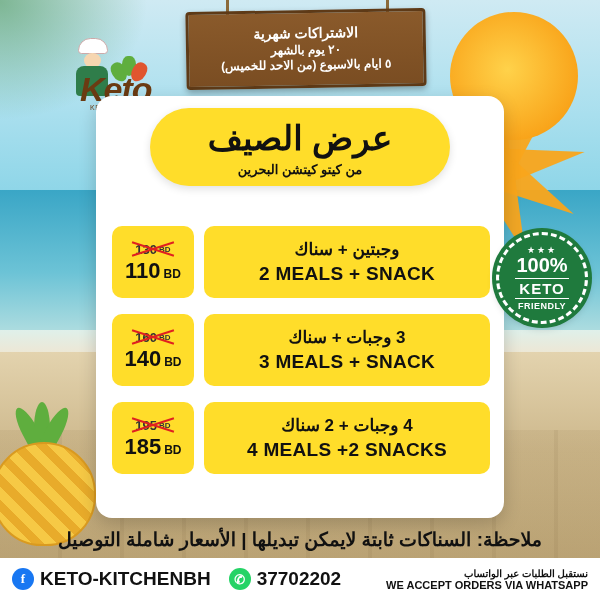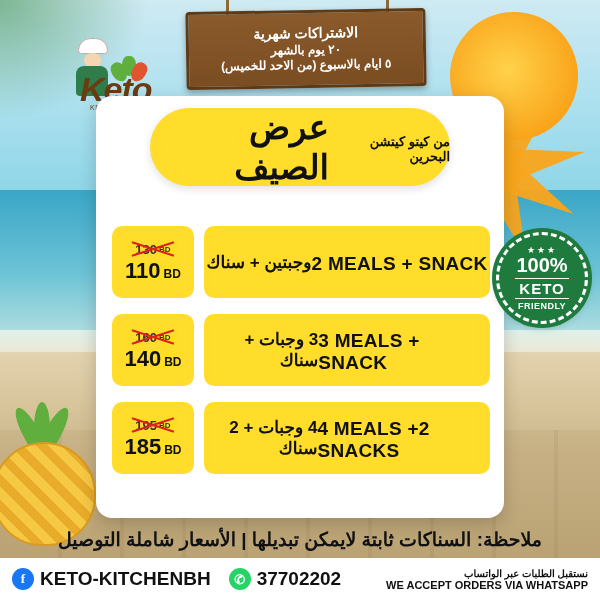--- a/index.html
+++ b/index.html
@@ -74,21 +74,21 @@
   .leafdeco i { position:absolute; width:14px;height:20px;background:#5fae3e;border-radius:50% 50% 60% 60%; }
 
   
   .card {
     position: absolute; left: 96px; top: 96px; width: 408px; height: 422px;
     background: #ffffff; border-radius: 16px; box-shadow: 0 6px 18px rgba(0,0,0,.18);
   }
   .title-pill {
     position: absolute; left: 150px; top: 108px; width: 300px; height: 78px;
     background: #ffdd2a; border-radius: 40px;
-    display:flex; flex-direction:row; align-items:center; justify-content:center;
+    display:flex; flex-direction:column; align-items:center; justify-content:center;
     box-shadow: 0 3px 8px rgba(0,0,0,.12);
   }
   .title-ar { font-size: 34px; font-weight: bold; color:#111; direction: rtl; }
   .title-sub { font-size: 13px; font-weight: bold; color:#111; direction: rtl; margin-top: 4px; text-align: right;}
 
   
   .rows { position:absolute; left: 112px; top: 226px; width: 378px; }
   .row { position: relative; height: 74px; margin-bottom: 14px; }
   .price-box {
     position:absolute; left: 0; top: 0; width: 82px; height: 72px;
@@ -99,21 +99,21 @@
   .old-price { font-size: 13px; font-weight: bold; color:#333; }
   .old-bd { font-size: 8px; font-weight: bold; color:#333; margin-left:2px;}
   .strike { position:absolute; left:-4px; top:8px; width: 44px; height:2px; background:#e02020; transform: rotate(-18deg);}
   .strike2{ position:absolute; left:-4px; top:8px; width: 44px; height:2px; background:#e02020; transform: rotate(18deg);}
   .new-wrap { display:flex; align-items:baseline; }
   .new-price { font-size: 22px; font-weight: bold; color:#111; }
   .new-bd { font-size: 12px; font-weight: bold; color:#111; margin-left: 3px;}
   .desc-box {
     position:absolute; left: 92px; top: 0; right: 0; height: 72px;
     background: #ffdd2a; border-radius: 10px;
-    display:flex; align-items:center; justify-content:center;
+    display:flex; flex-direction: column; align-items:center; justify-content:center;
   }
   .desc-ar { font-size: 17px; font-weight: bold; color:#111; direction: rtl; }
   .desc-en { font-size: 19px; font-weight: bold; color:#111; letter-spacing:.3px; margin-top:3px;}
 
   
   .badge {
     position: absolute; right: 12px; top: 232px; width: 92px; height: 92px; border-radius: 50%;
     background: #1f7a3d; border: 3px dashed #ffffff; color: #fff;
     display:flex; flex-direction:column; align-items:center; justify-content:center; text-align:center;
     box-shadow: 0 0 0 4px #1f7a3d, 0 3px 8px rgba(0,0,0,.25);

